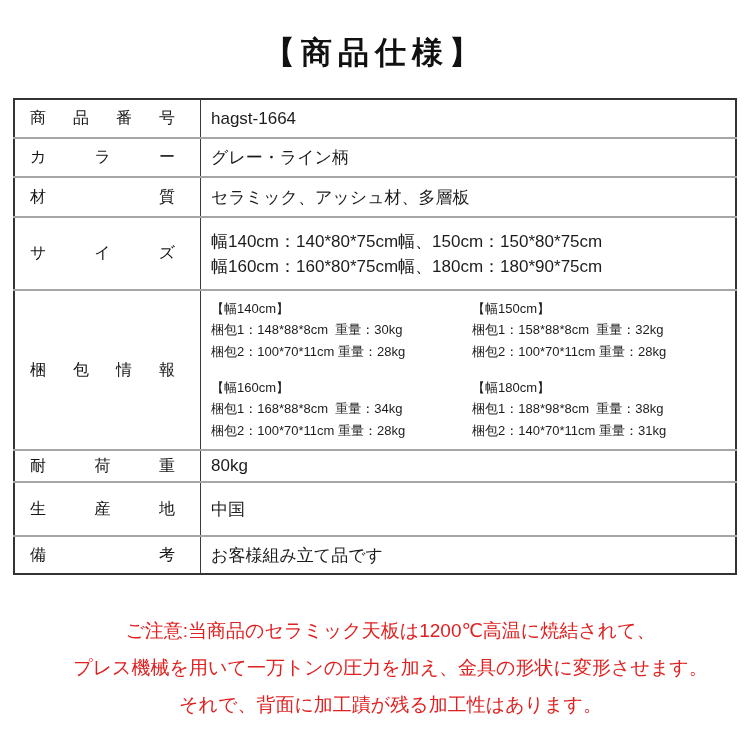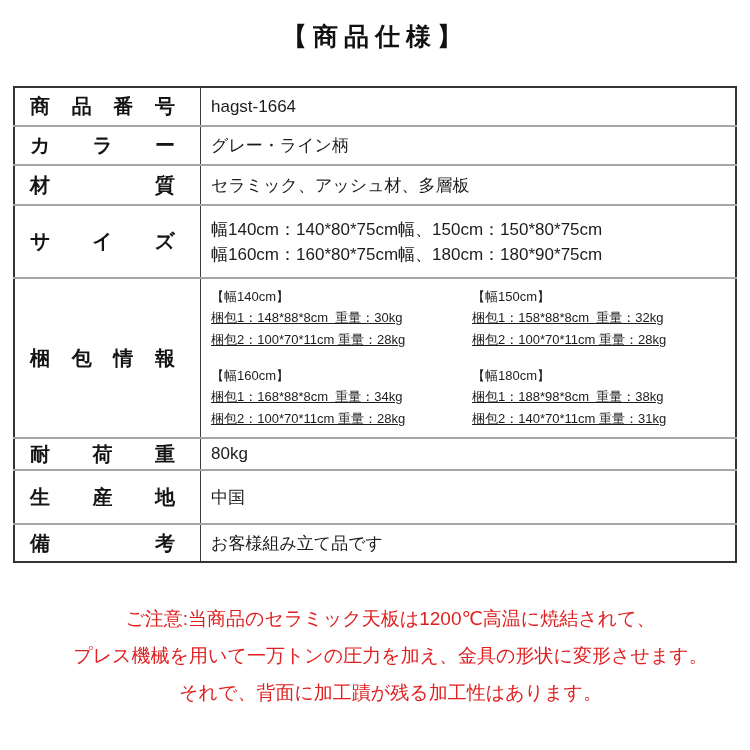--- a/index.html
+++ b/index.html
@@ -8,44 +8,44 @@
     background: #ffffff;
   }
   body {
     width: 750px;
     height: 750px;
     font-family: "Liberation Sans", "DejaVu Sans", sans-serif;
     color: #1c1c1c;
     overflow: hidden;
   }
   .page-title {
-    margin: 0;
+    margin: 12px;
     padding-top: 20px;
     height: 46px;
     text-align: center;
-    font-size: 25px;
+    font-size: 31px;
     font-weight: bold;
     letter-spacing: 6px;
     color: #111111;
   }
   .spec-table {
     width: 724px;
     margin: 20px auto 0 auto;
     border-collapse: collapse;
     table-layout: fixed;
     border: 2px solid #333333;
   }
   .spec-table tr + tr {
     border-top: 2px solid #a6a6a6;
   }
   .spec-table th {
     width: 145px;
     border-right: 1px solid #3a3a3a;
-    font-size: 20px;
-    font-weight: 700;
+    font-size: 16px;
+    font-weight: 400;
     color: #141414;
     text-align: justify;
     text-align-last: justify;
     padding: 0 25px 0 15px;
     vertical-align: middle;
   }
   .spec-table td {
     font-size: 17px;
     padding: 0 6px 0 10px;
     vertical-align: middle;
@@ -71,21 +71,20 @@
     padding: 7px 0 7px 0;
     font-size: 13px;
   }
   .pack-group .pack-header {
     line-height: 21px;
     white-space: pre;
   }
   .pack-group .pack-line {
     line-height: 22px;
     white-space: pre;
-    text-decoration: underline;
   }
   .notice {
     margin-top: 46px;
     margin-left: 31px;
   }
   .notice p {
     margin: 0 0 17px 0;
     text-align: center;
     font-size: 19px;
     line-height: 20px;

